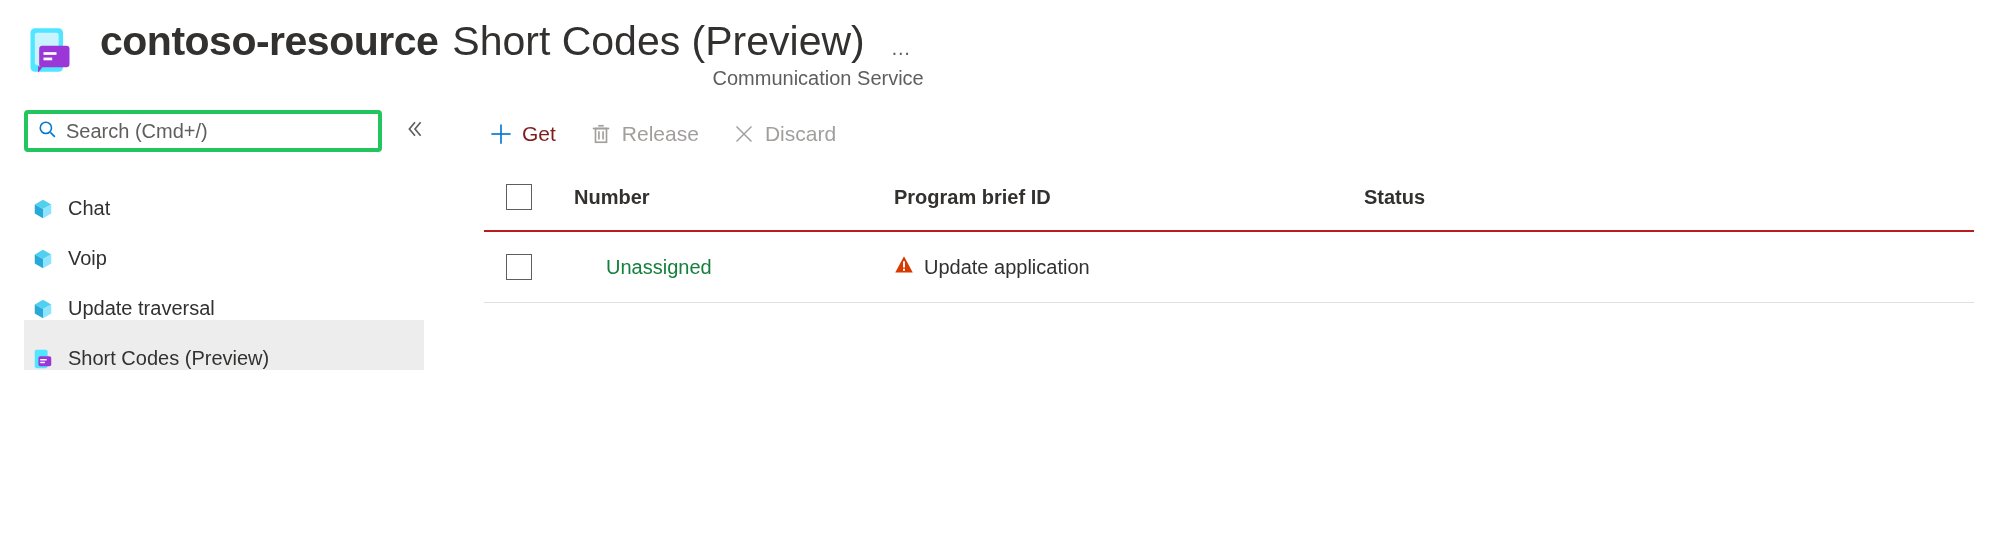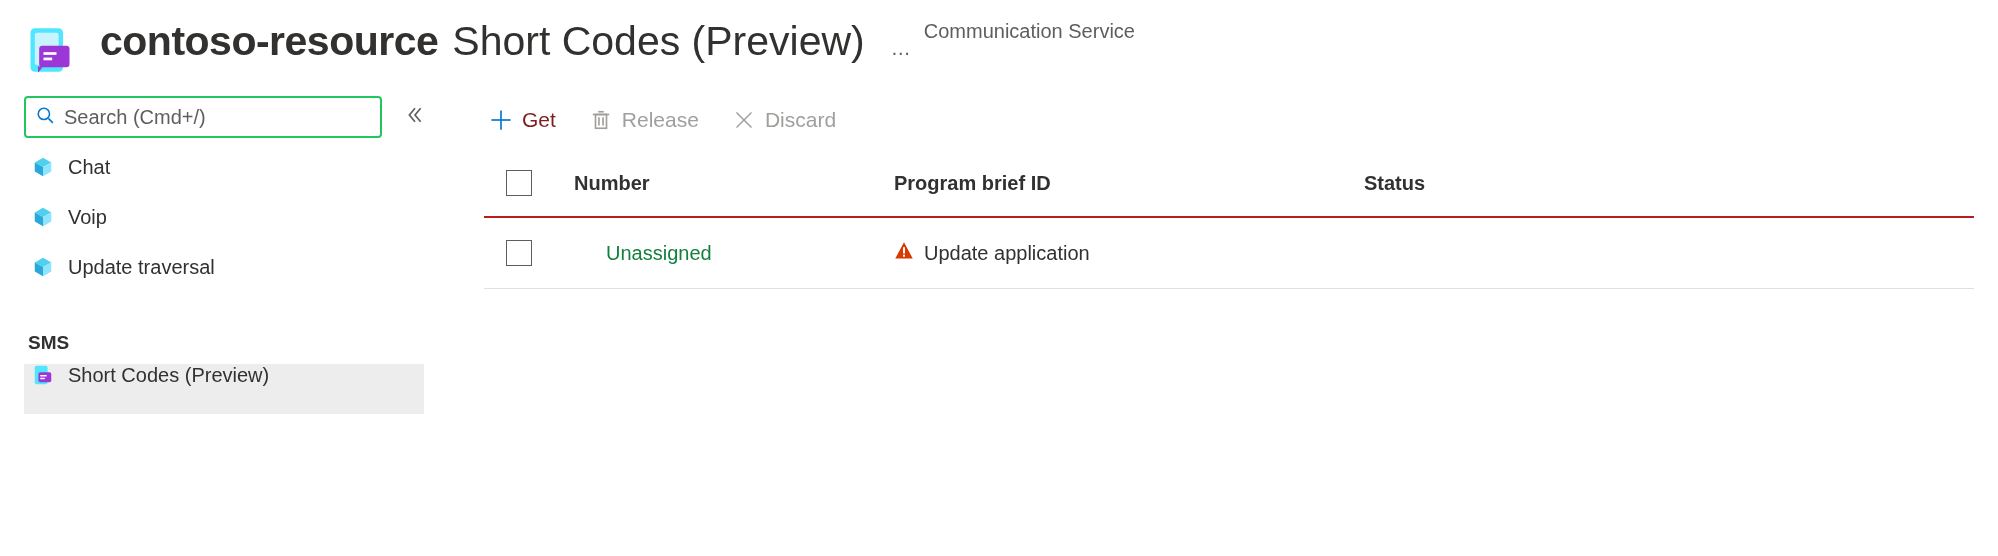--- a/index.html
+++ b/index.html
@@ -22,20 +22,21 @@
   }
   .header-icon {
     margin-top: 6px;
     width: 52px;
     height: 52px;
     position: relative;
     flex-shrink: 0;
   }
   .header-titles {
     display: flex;
+    flex-direction: column;
     text-align: right;
   }
   .header-line1 {
     display: flex;
     align-items: baseline;
     gap: 14px;
   }
   .resource-name {
     font-size: 41px;
     font-weight: 600;
@@ -70,21 +71,21 @@
   .search-row {
     display: flex;
     align-items: center;
     gap: 24px;
     margin-bottom: 18px;
   }
   .search-box {
     flex: 1;
     display: flex;
     align-items: center;
-    border: 2px solid #22c55e;
+    border: 4px solid #22c55e;
     border-radius: 4px;
     height: 42px;
     padding: 0 10px;
     gap: 10px;
   }
   .search-box input {
     border: none;
     outline: none;
     font-size: 20px;
     width: 100%;
@@ -92,21 +93,21 @@
     background: transparent;
   }
   .search-box input::placeholder { color: #605e5c; }
   .collapse-icon {
     font-size: 20px;
     color: #605e5c;
     cursor: pointer;
   }
   .nav-item {
     display: flex;
-    align-items: flex-start;
+    align-items: flex-end;
     gap: 14px;
     height: 50px;
     padding: 0 8px;
     font-size: 20px;
     cursor: pointer;
   }
   .nav-item.selected {
     background: #ededed;
   }
   .cube-icon {
@@ -271,21 +272,20 @@
         <span class="cube-icon">
           <svg viewBox="0 0 24 24" width="22" height="22">
             <path d="M12 2 L21 7 L12 12 L3 7 Z" fill="#50d0f0"></path>
             <path d="M3 7 L12 12 L12 22 L3 17 Z" fill="#2aa8d8"></path>
             <path d="M21 7 L12 12 L12 22 L21 17 Z" fill="#8de4ff"></path>
           </svg>
         </span>
         <span>Update traversal</span>
       </div>
 
-      <div class="nav-section">SMS</div>
 
       <div class="nav-item selected">
         <span class="sc-icon-small">
           <svg viewBox="0 0 24 24" width="22" height="22">
             <rect x="3" y="2" width="14" height="20" rx="2" fill="#50e6ff"></rect>
             <rect x="7" y="9" width="14" height="11" rx="2" fill="#9b37d6"></rect>
             <rect x="9" y="12" width="7" height="1.6" fill="#fff"></rect>
             <rect x="9" y="15" width="5" height="1.6" fill="#fff"></rect>
           </svg>
         </span>

